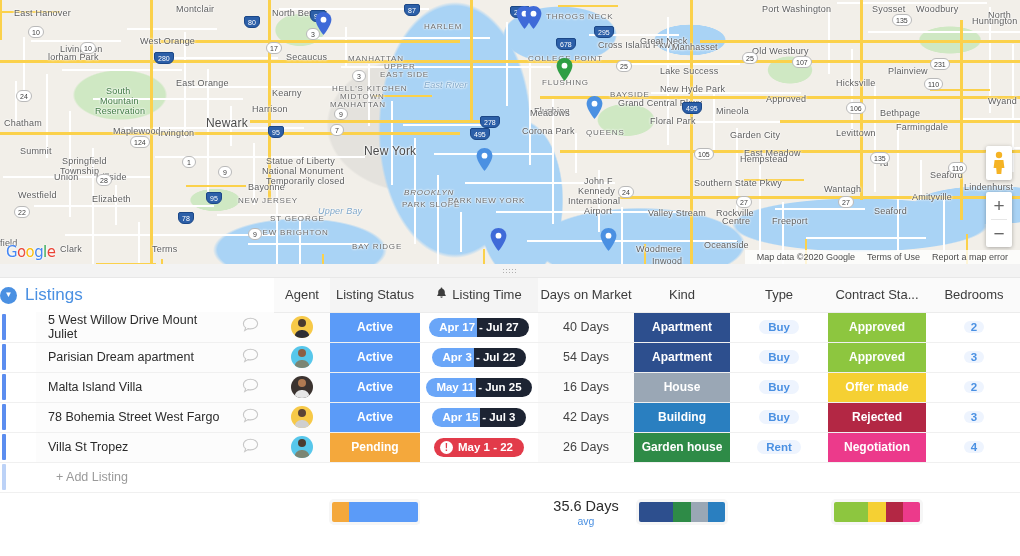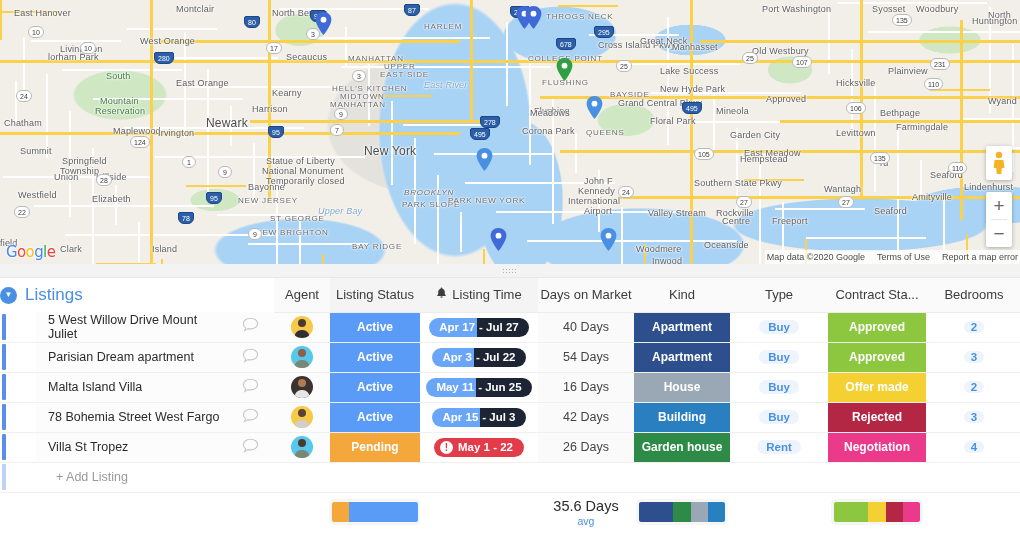--- a/index.html
+++ b/index.html
@@ -90,21 +90,21 @@
     position: absolute; left: 6px; bottom: 3px;
     font-size: 15px; font-family: "DejaVu Sans", sans-serif;
     letter-spacing: -.6px; text-shadow: 0 0 2px #fff,0 0 3px #fff;
   }
   .glogo span:nth-child(1){color:#4285F4}.glogo span:nth-child(2){color:#EA4335}
   .glogo span:nth-child(3){color:#FBBC05}.glogo span:nth-child(4){color:#4285F4}
   .glogo span:nth-child(5){color:#34A853}.glogo span:nth-child(6){color:#EA4335}
   .attrib {
     position: absolute; right: 0; bottom: 0; height: 14px;
     background: rgba(255,255,255,.78); display: flex; align-items: center;
-    gap: 12px; padding: 0 2px; font-size: 9px; color: #4c4c4c;
+    gap: 12px; padding: 0 12px; font-size: 9px; color: #4c4c4c;
   }
   .attrib span { white-space: nowrap; }
 
   
   #divider {
     position: absolute; left: 0; top: 264px; width: 1020px; height: 14px;
     background: #f3f3f3; border-bottom: 1px solid #e8e8e8;
   }
   .grip {
     position: absolute; left: 50%; top: 4px; transform: translateX(-50%);
@@ -329,39 +329,39 @@
         <div class="road major" style="left: 860px; top: 0px; width: 3px; height: 200px;"></div>
         <div class="road major" style="left: 960px; top: 20px; width: 3px; height: 200px;"></div>
       </div>
     <div id="map-labels">
         <div class="mlabel " style="left: 14px; top: 8px;">East Hanover</div>
         <div class="mlabel " style="left: 176px; top: 4px;">Montclair</div>
         <div class="mlabel " style="left: 140px; top: 36px;">West Orange</div>
         <div class="mlabel " style="left: 60px; top: 44px;">Livingston</div>
         <div class="mlabel " style="left: 0px; top: 52px; margin-left: 48px;">lorham Park</div>
         <div class="mlabel " style="left: 176px; top: 78px;">East Orange</div>
-        <div class="mlabel green" style="left: 106px; top: 71px; text-align: center;">South</div>
+        <div class="mlabel green" style="left: 106px; top: 86px; text-align: center;">South</div>
         <div class="mlabel green" style="left: 100px; top: 96px;">Mountain</div>
         <div class="mlabel green" style="left: 95px; top: 106px;">Reservation</div>
         <div class="mlabel big" style="left: 206px; top: 116px;">Newark</div>
         <div class="mlabel " style="left: 252px; top: 104px;">Harrison</div>
         <div class="mlabel " style="left: 272px; top: 88px;">Kearny</div>
         <div class="mlabel " style="left: 84px; top: 126px; padding-left: 29px;">Maplewood</div>
         <div class="mlabel " style="left: 158px; top: 128px;">Irvington</div>
         <div class="mlabel " style="left: 4px; top: 118px;">Chatham</div>
         <div class="mlabel " style="left: 20px; top: 146px;">Summit</div>
         <div class="mlabel " style="left: 62px; top: 156px;">Springfield</div>
         <div class="mlabel " style="left: 60px; top: 166px;">Township</div>
         <div class="mlabel " style="left: 54px; top: 172px;">Union</div>
         <div class="mlabel " style="left: 96px; top: 172px;">Hillside</div>
         <div class="mlabel " style="left: 18px; top: 190px;">Westfield</div>
         <div class="mlabel " style="left: 92px; top: 194px;">Elizabeth</div>
         <div class="mlabel " style="left: 248px; top: 182px;">Bayonne</div>
         <div class="mlabel caps" style="left: 238px; top: 196px;">NEW JERSEY</div>
-        <div class="mlabel " style="left: 152px; top: 244px;">Island</div>
+        <div class="mlabel " style="left: 152px; top: 244px;">Terms</div>
         <div class="mlabel " style="left: 0px; top: 238px;">field</div>
         <div class="mlabel " style="left: 60px; top: 244px;">Clark</div>
         <div class="mlabel caps" style="left: 270px; top: 214px;">ST GEORGE</div>
         <div class="mlabel caps" style="left: 256px; top: 228px;">NEW BRIGHTON</div>
         <div class="mlabel " style="left: 266px; top: 156px;">Statue of Liberty</div>
         <div class="mlabel " style="left: 262px; top: 166px;">National Monument</div>
         <div class="mlabel " style="left: 266px; top: 176px;">Temporarily closed</div>
         <div class="mlabel caps" style="left: 332px; top: 84px;">HELL'S KITCHEN</div>
         <div class="mlabel caps" style="left: 340px; top: 92px;">MIDTOWN</div>
         <div class="mlabel caps" style="left: 330px; top: 100px;">MANHATTAN</div>

